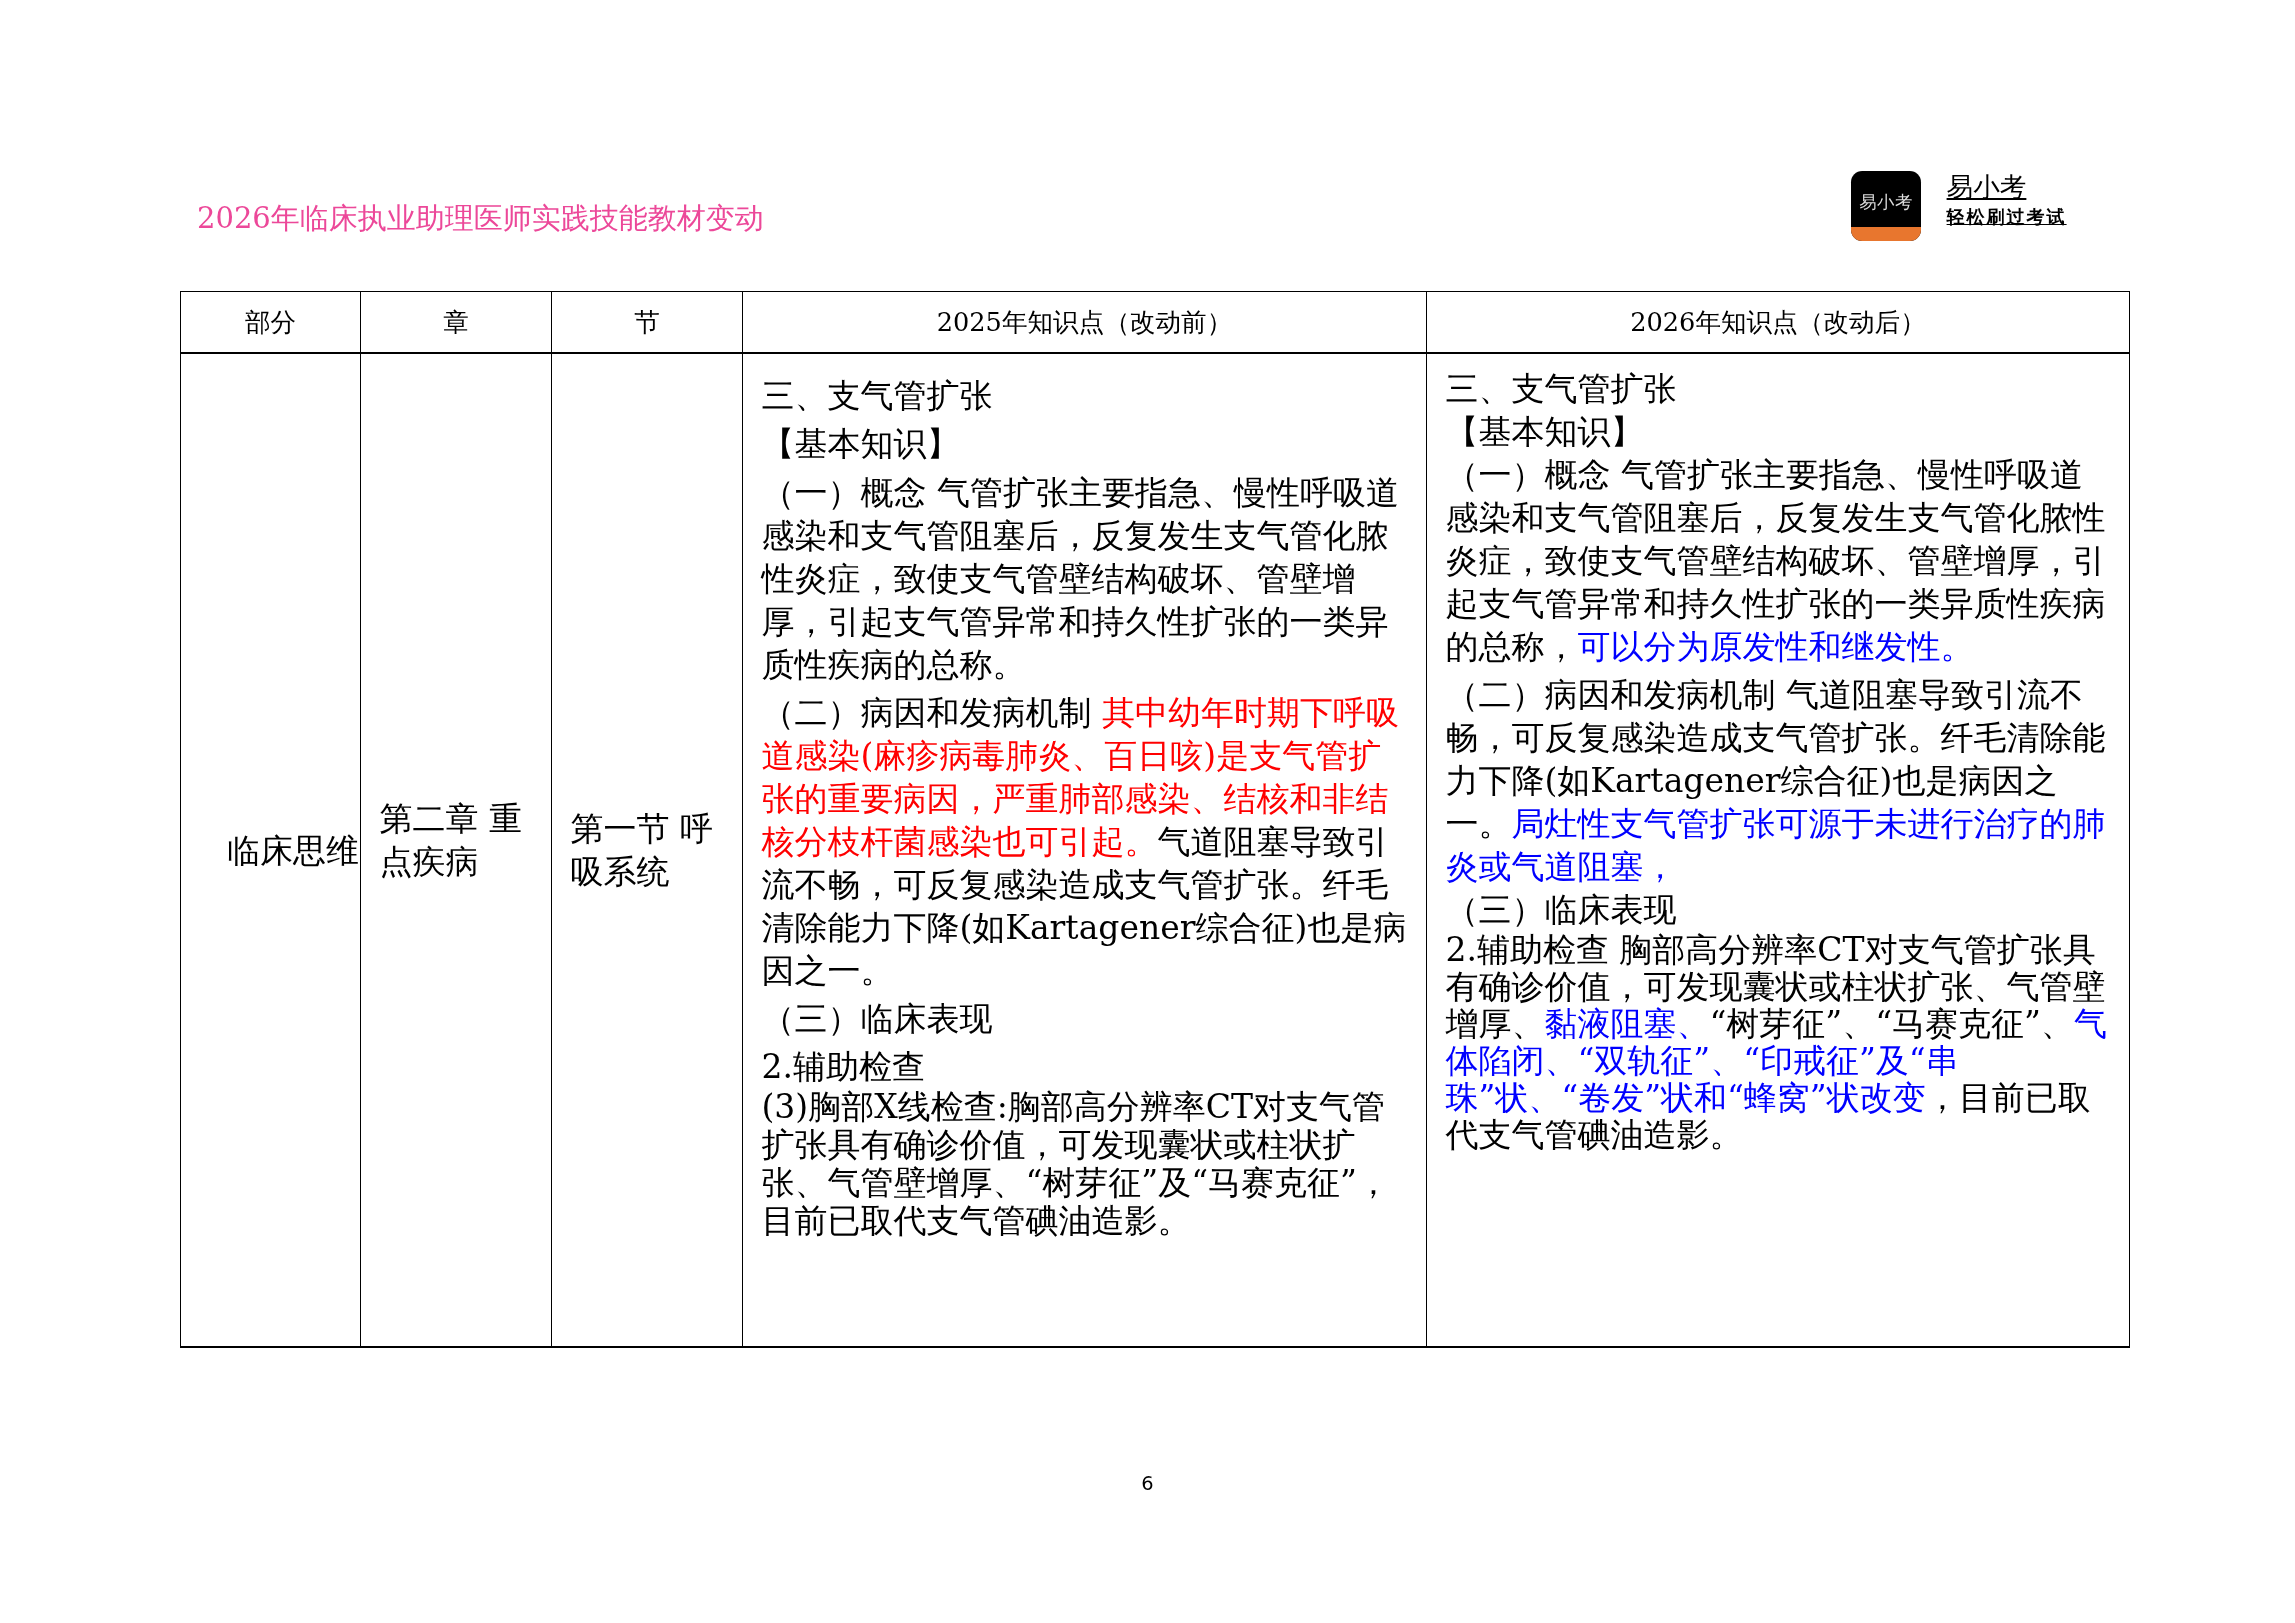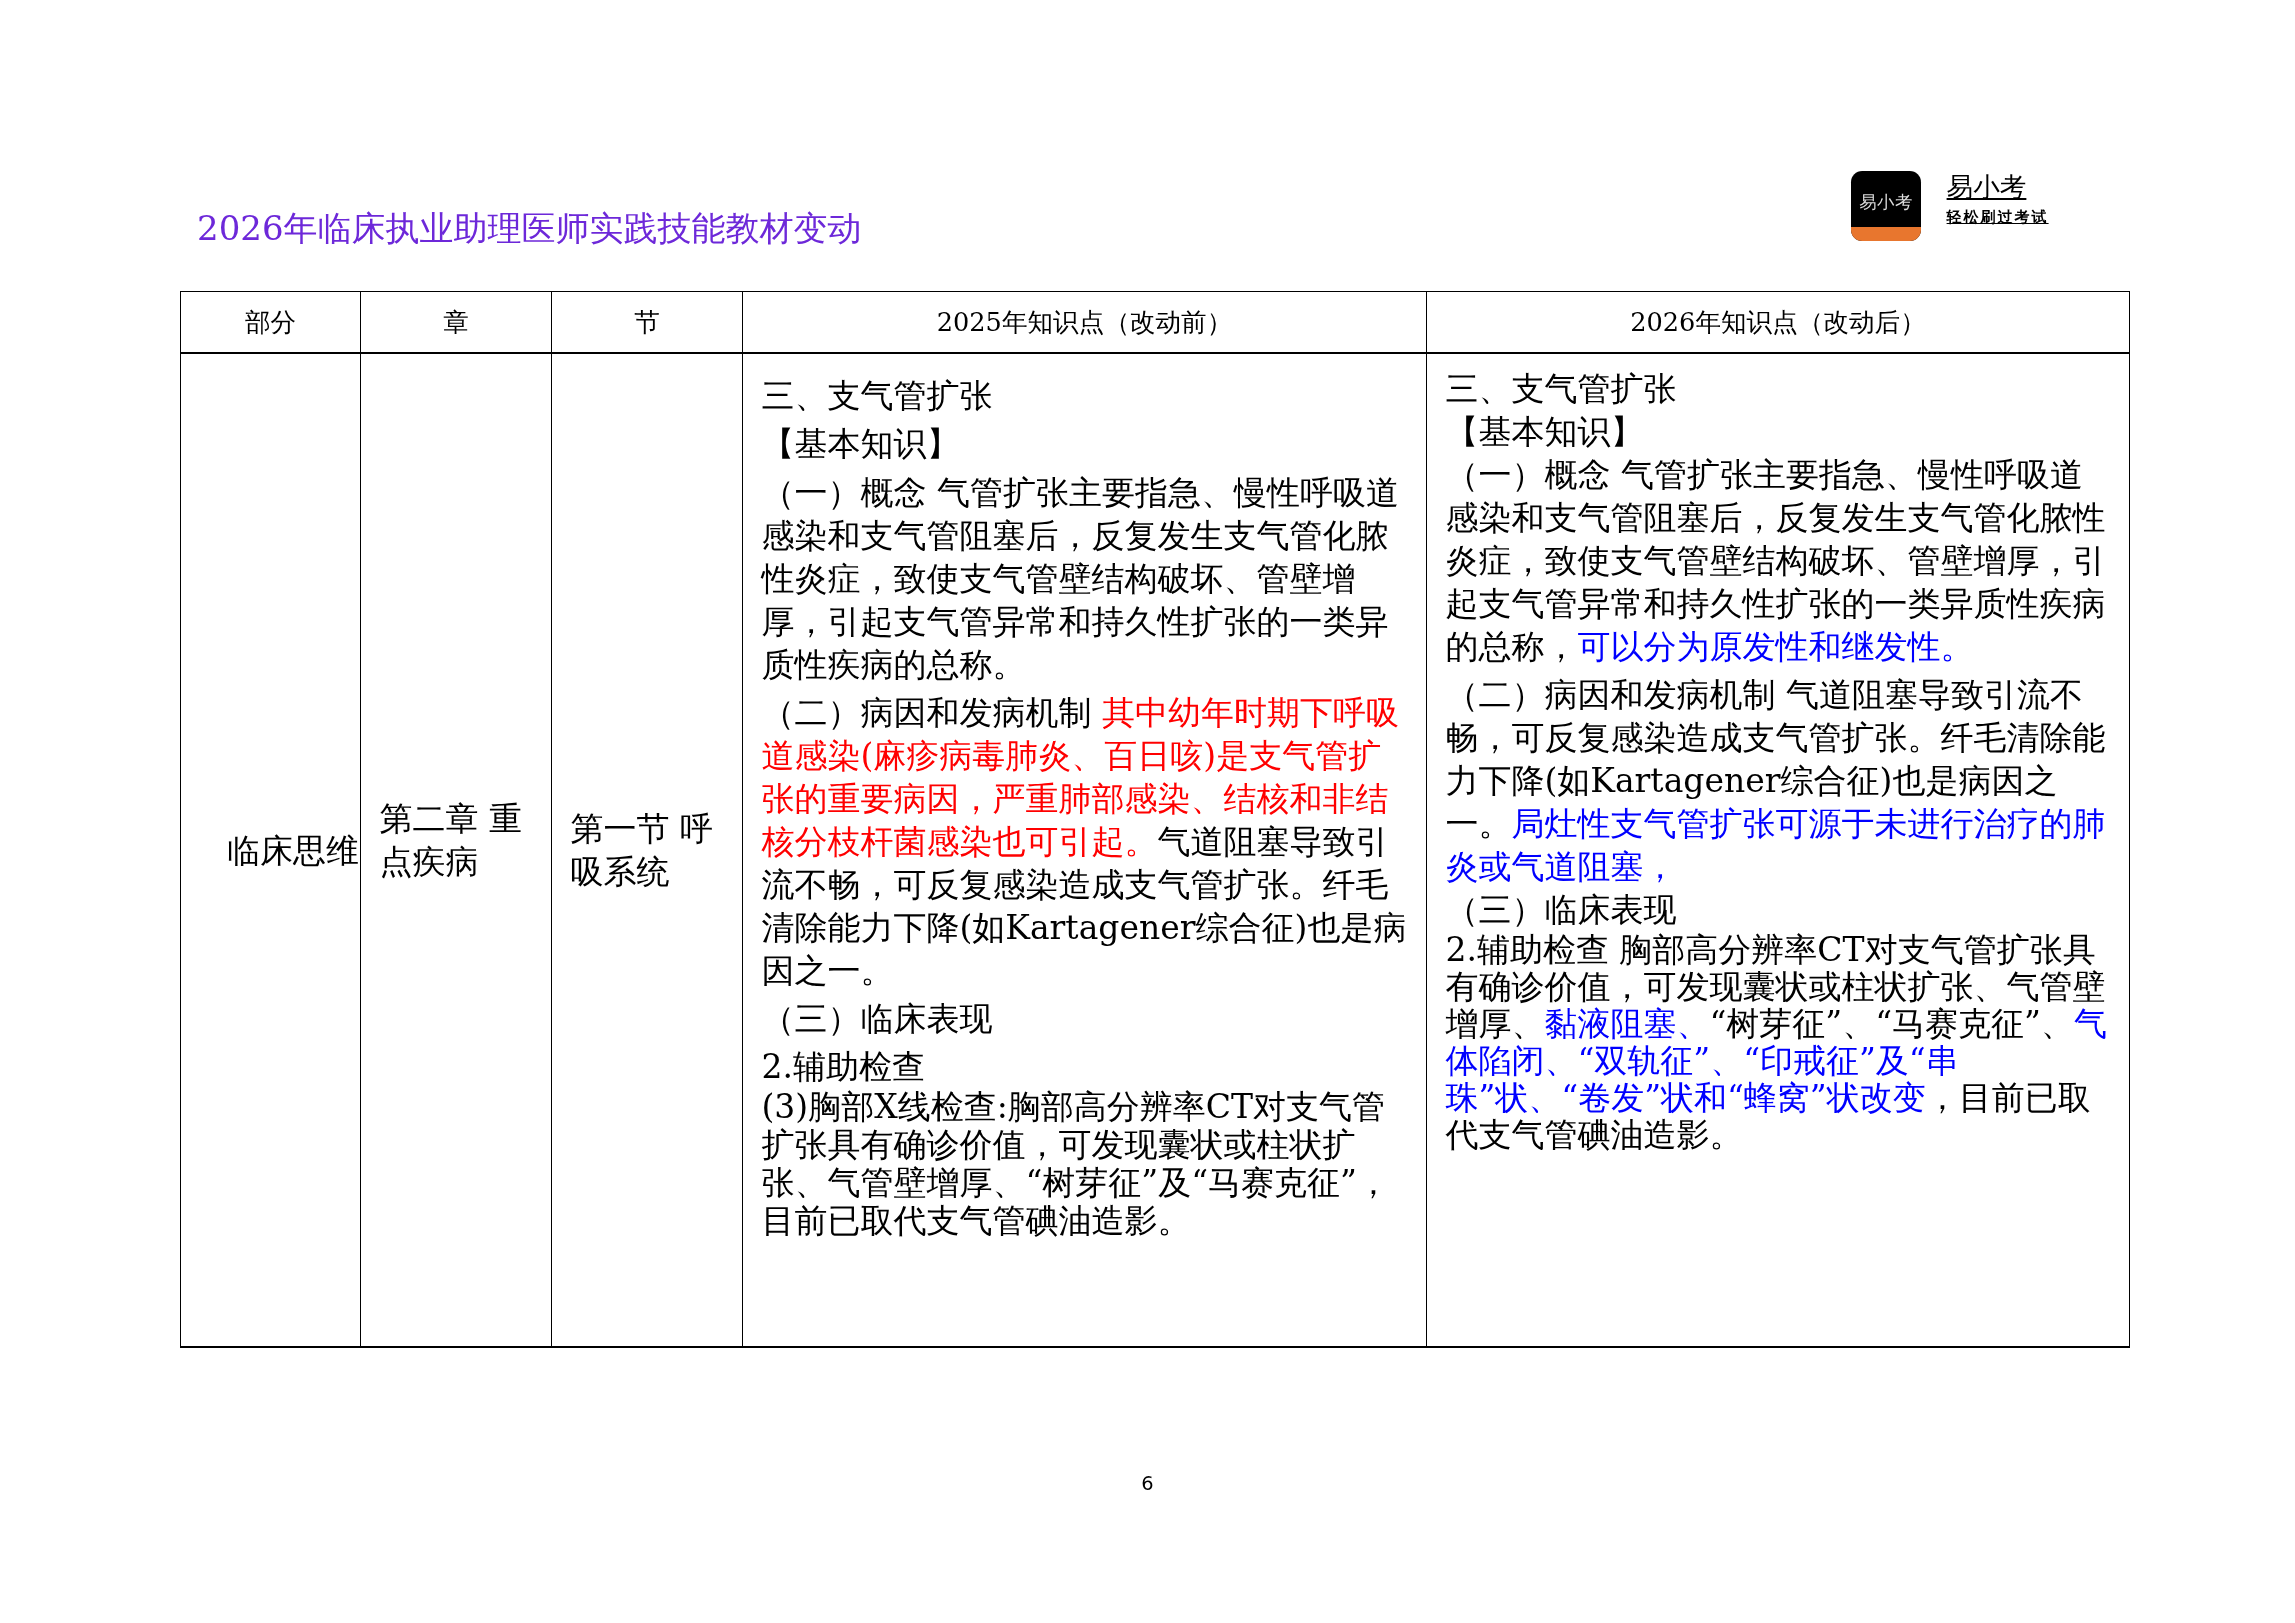--- a/index.html
+++ b/index.html
@@ -1,29 +1,29 @@
 <!DOCTYPE html>
 <html style="font-size:8.2px"><head>
   <meta charset="utf-8">
   <style>
     html, body { margin: 0; padding: 0; background: #ffffff; }
     body { width: 2295px; height: 1623px; position: relative; overflow: hidden;
            font-family: "DejaVu Serif", "Liberation Serif", serif; color: #000; }
 
-    .doc-title { position: absolute; left: 197px; top: 206px; font-size: 34px; color: #6d28d9;
+    .doc-title { position: absolute; left: 197px; top: 199px; font-size: 29px; color: #ec4899;
                  font-family: "DejaVu Serif", "Liberation Serif", serif; letter-spacing: 0px; white-space: nowrap; }
 
     .brand { position: absolute; left: 1851px; top: 171px; height: 82px; display: flex; align-items: flex-start; text-decoration: underline; }
     .brand-logo { width: 70px; height: 70px; border-radius: 11.2px; overflow: hidden; position: relative;
                   background: #000; display: flex; align-items: flex-start; justify-content: center; }
     .brand-logo .bar { position: absolute; left: 0; right: 0; bottom: 0; height: 14px; background: #E8762E; }
     .brand-logo .logo-text { margin-top: 19px; color: #ddd; font-size: 17.4px; font-family: "DejaVu Sans", sans-serif; letter-spacing: 0.5px; }
     .brand-text { margin-left: 25.6px; display: flex; flex-direction: column; }
     .brand-name { font-size: 26.6px; font-family: "DejaVu Sans", sans-serif; line-height: 32px; }
-    .brand-slogan { font-size: 15px; font-family: "DejaVu Sans", sans-serif; line-height: 28px; letter-spacing: 2px; font-weight: bold; }
+    .brand-slogan { font-size: 18px; font-family: "DejaVu Sans", sans-serif; line-height: 28px; letter-spacing: 2px; font-weight: bold; }
 
     table.changes { position: absolute; left: 180px; top: 291px; width: 1949px; border-collapse: collapse; table-layout: fixed; padding-left: 48px; }
     table.changes th, table.changes td { border: 1.5px solid #000; }
     table.changes th { height: 58px; font-weight: normal; font-size: 25.6px; text-align: center; vertical-align: middle; }
     table.changes thead tr { border-bottom: 2.6px solid #000; }
     table.changes td { height: 972px; vertical-align: top; font-size: 33px; line-height: 43px; }
     table.changes tbody tr { border-bottom: 2.6px solid #000; }
     table.changes td.mid { vertical-align: middle; }
     td.part { text-align: right; }
     td.chap, td.sect { padding: 0 12.3px 0 18.4px; line-height: 36px; border-radius: 16px; }

